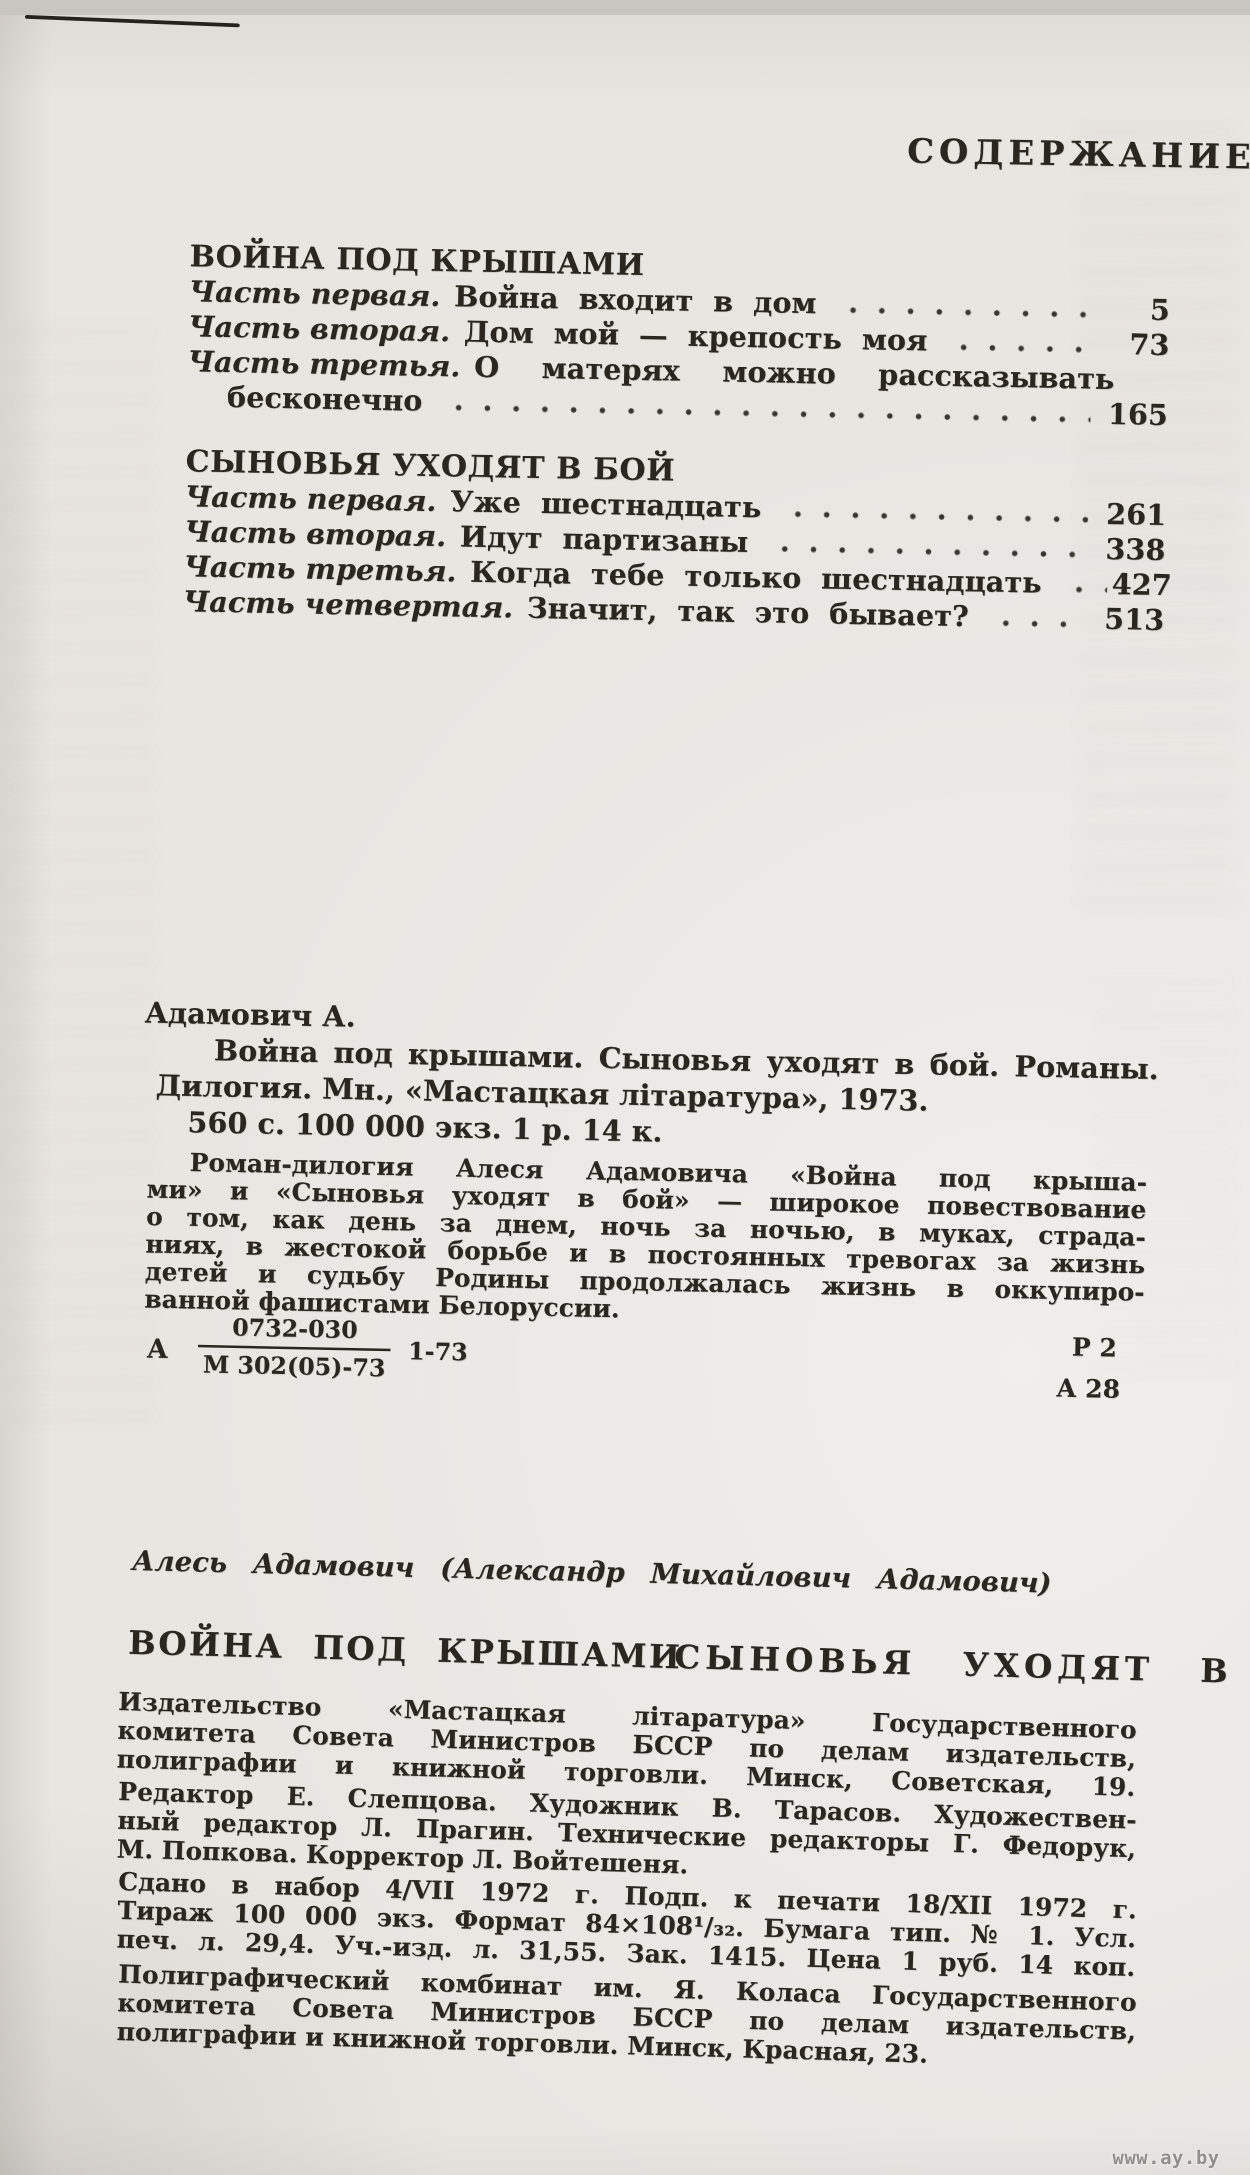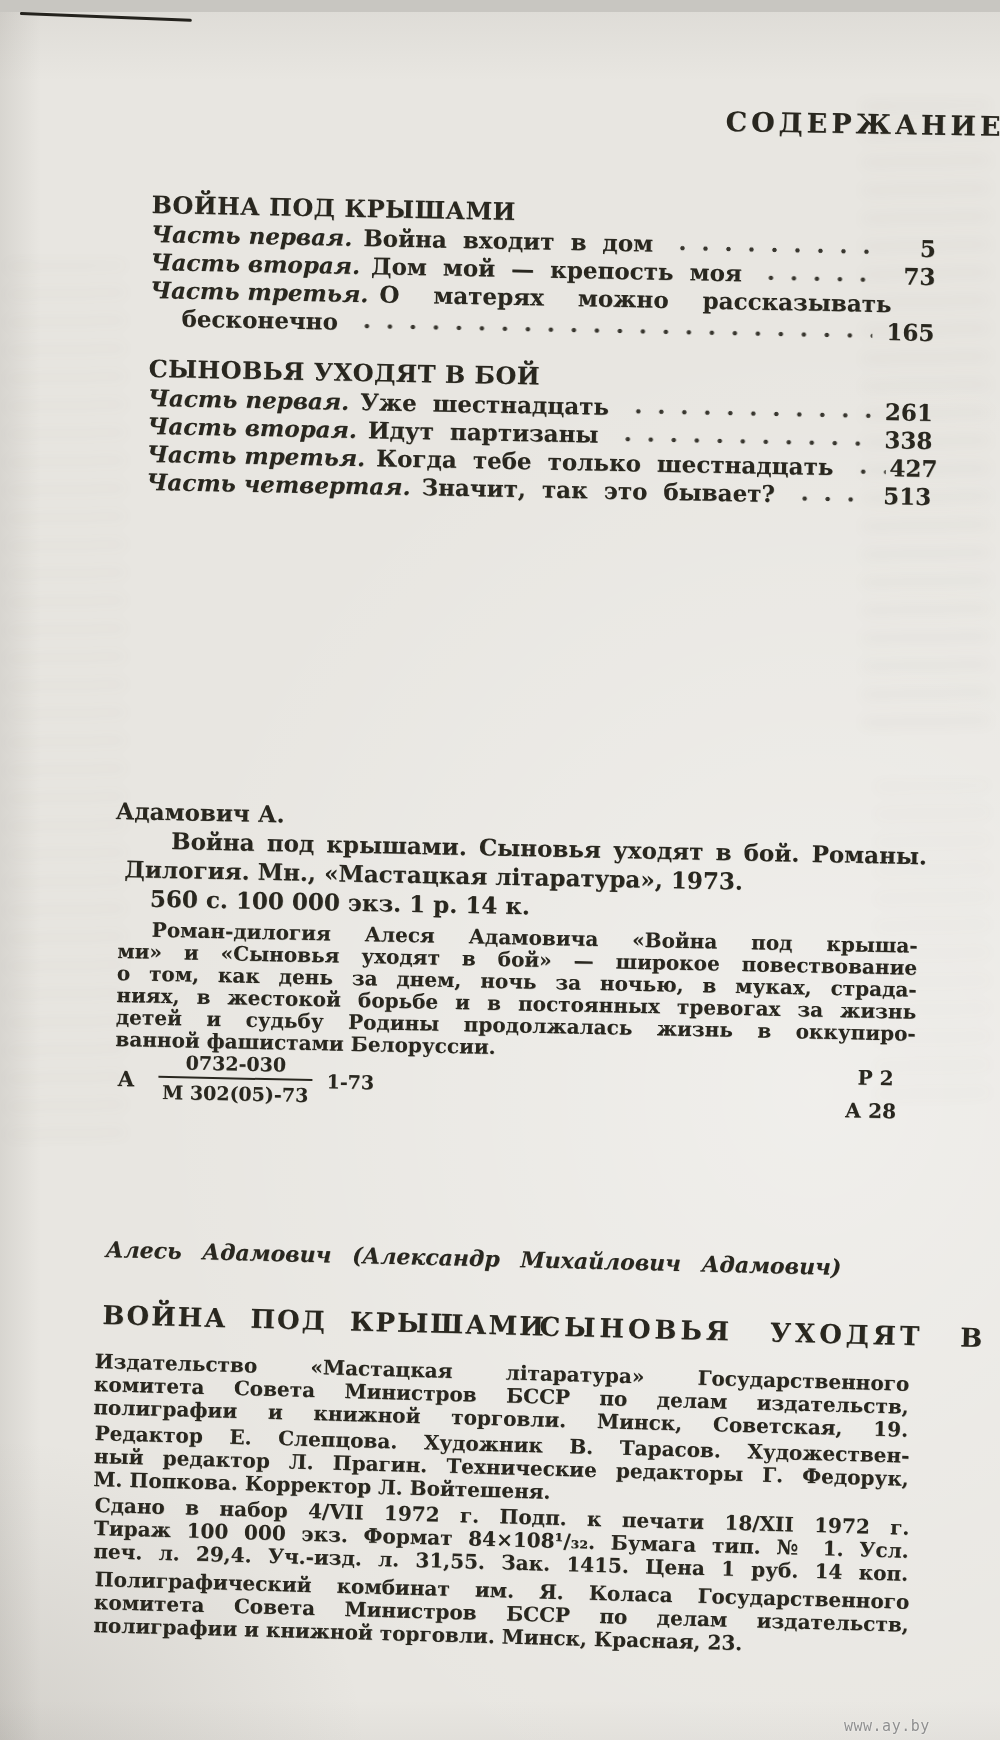--- a/index.html
+++ b/index.html
@@ -86,22 +86,22 @@
   .twin .t-right { position:absolute; left:437px; letter-spacing:4px; word-spacing:24px; white-space:nowrap; }
 
   .par { left:95px; width:815px; font-size:20px; transform:rotate(1.6deg); transform-origin:0 0; }
   .par .ln { height:23px; line-height:23px; text-align:justify; text-align-last:justify; }
   .par .ln.end { text-align-last:left; }
   .publisher { top:1338px; }
   .editors   { top:1410px; }
   .printing  { top:1482px; }
   .printer   { top:1556px; }
 
-  .watermark { left:844px; top:1705px; font-family:"DejaVu Sans Mono","Liberation Mono",monospace;
-               font-weight:400; font-size:15px; color:#8f8f8f; letter-spacing:.5px;
+  .watermark { left:890px; top:1705px; font-family:"DejaVu Sans Mono","Liberation Mono",monospace;
+               font-weight:700; font-size:15px; color:#8f8f8f; letter-spacing:.5px;
                text-shadow:0 0 2px rgba(255,255,255,.9); }
 </style>
 </head>
 <body>
 
 <div class="page">
 
   <div class="ghost" style="left:862px; top:90px;  width:128px; height:640px;"></div>
   <div class="ghost" style="left:6px;   top:250px; width:120px; height:880px; opacity:.22;"></div>
   <div class="ghost" style="left:875px; top:770px; width:115px; height:330px; opacity:.18;"></div>

